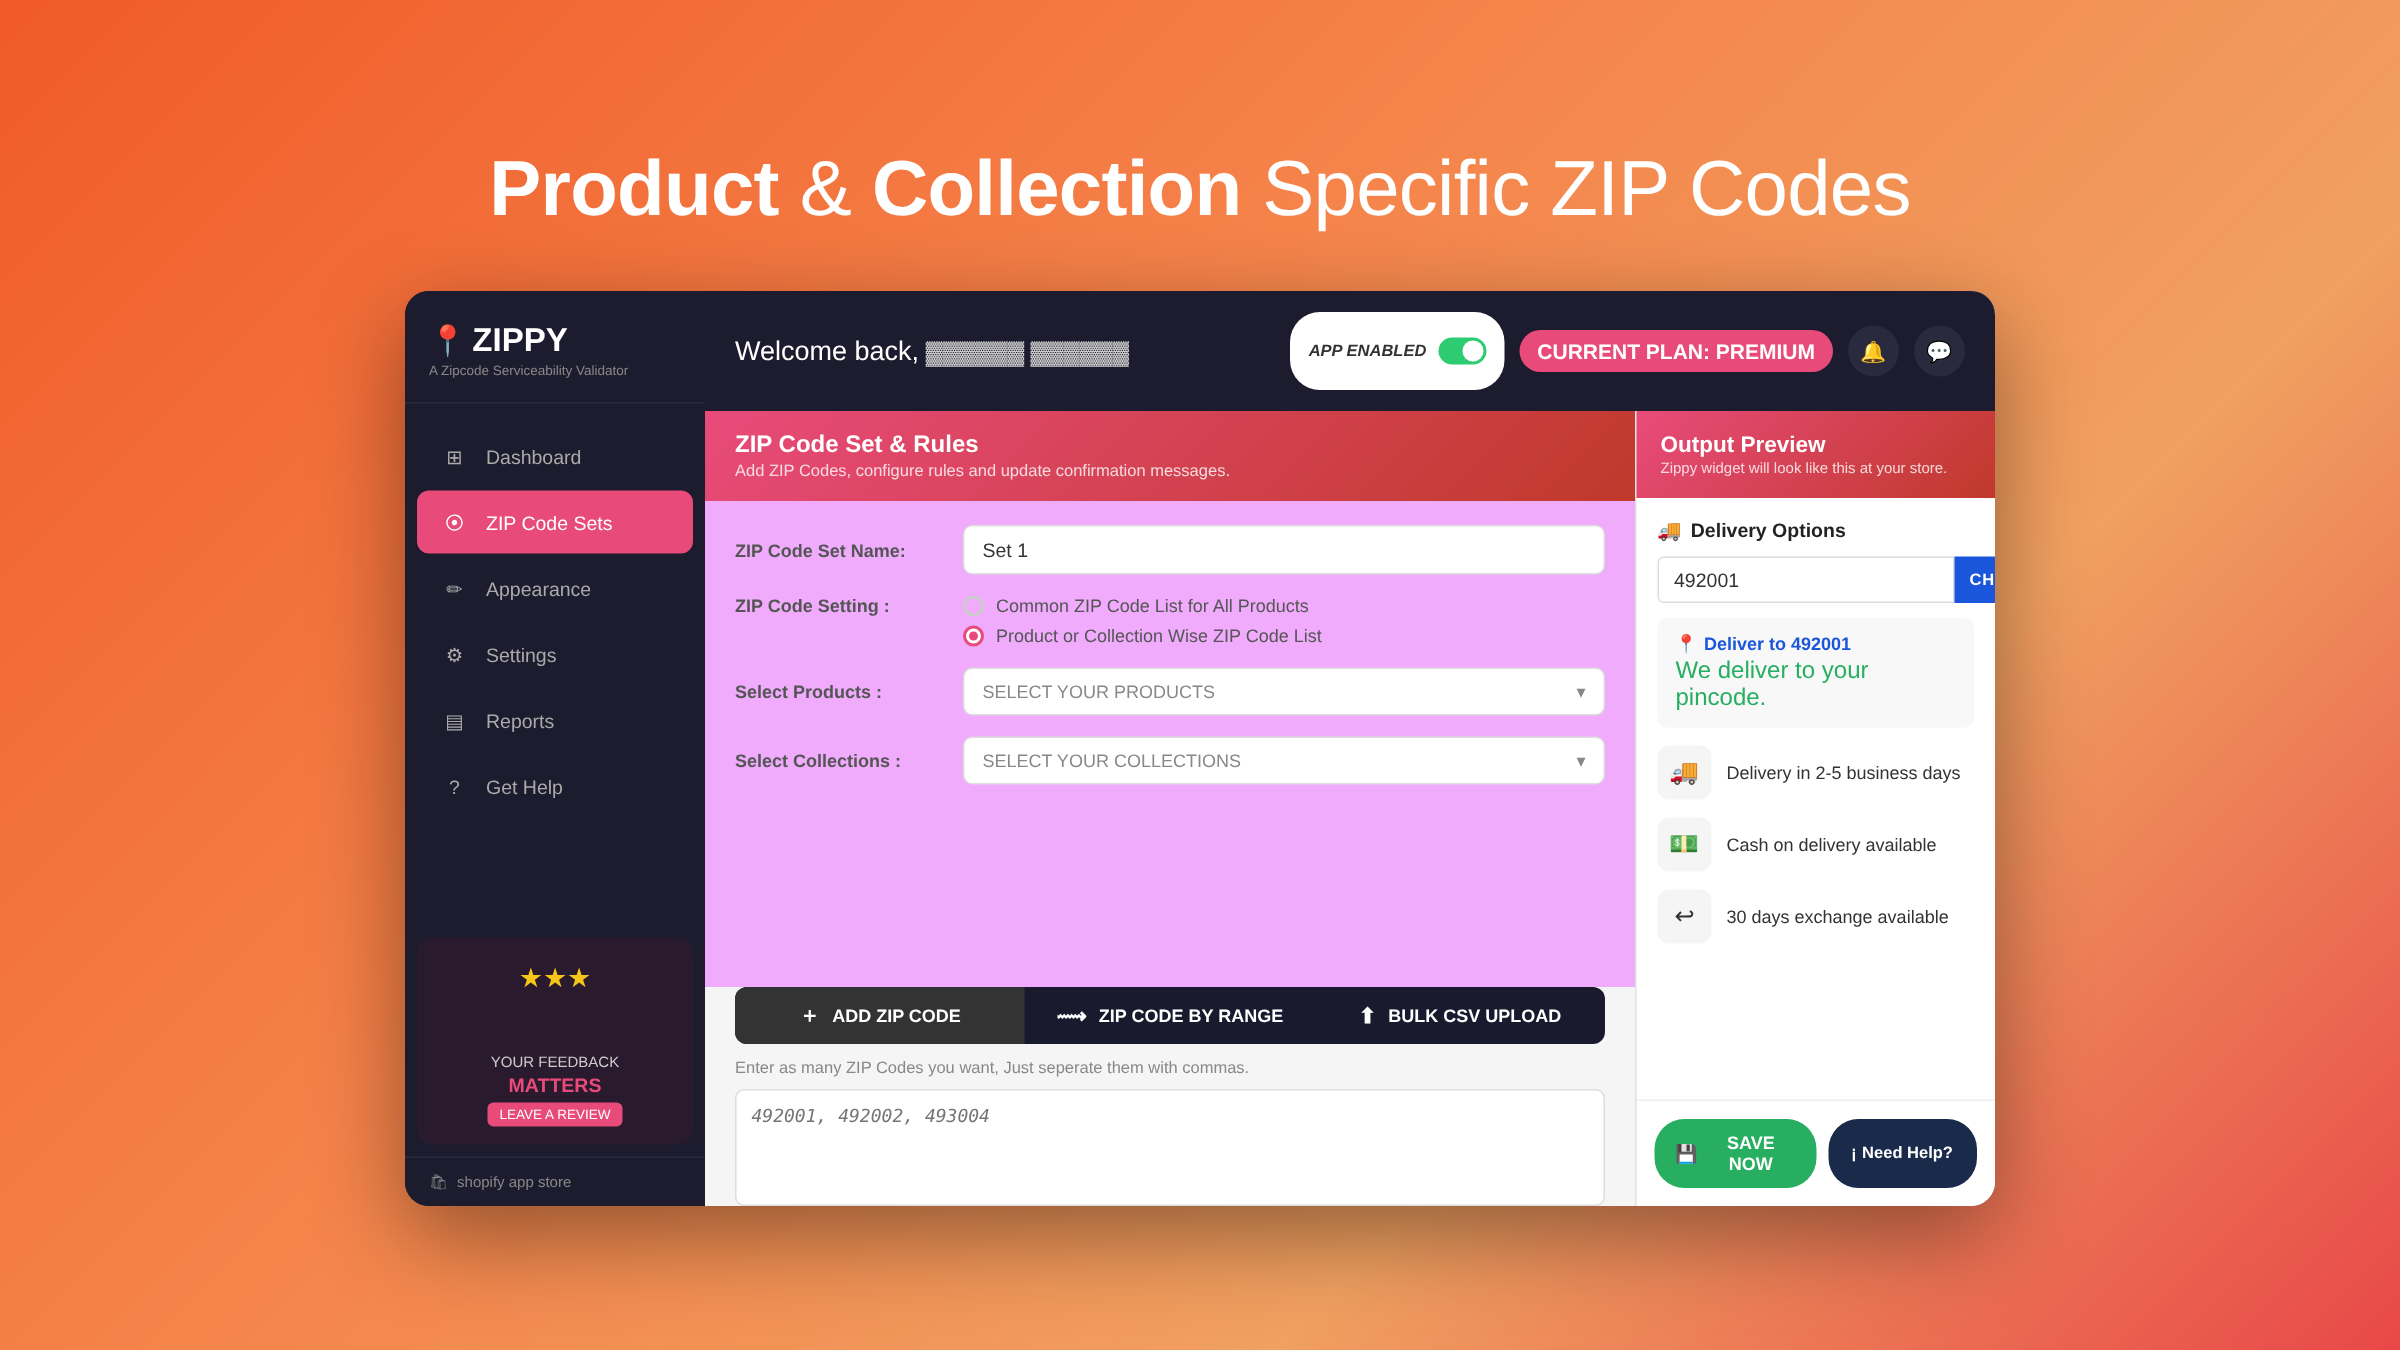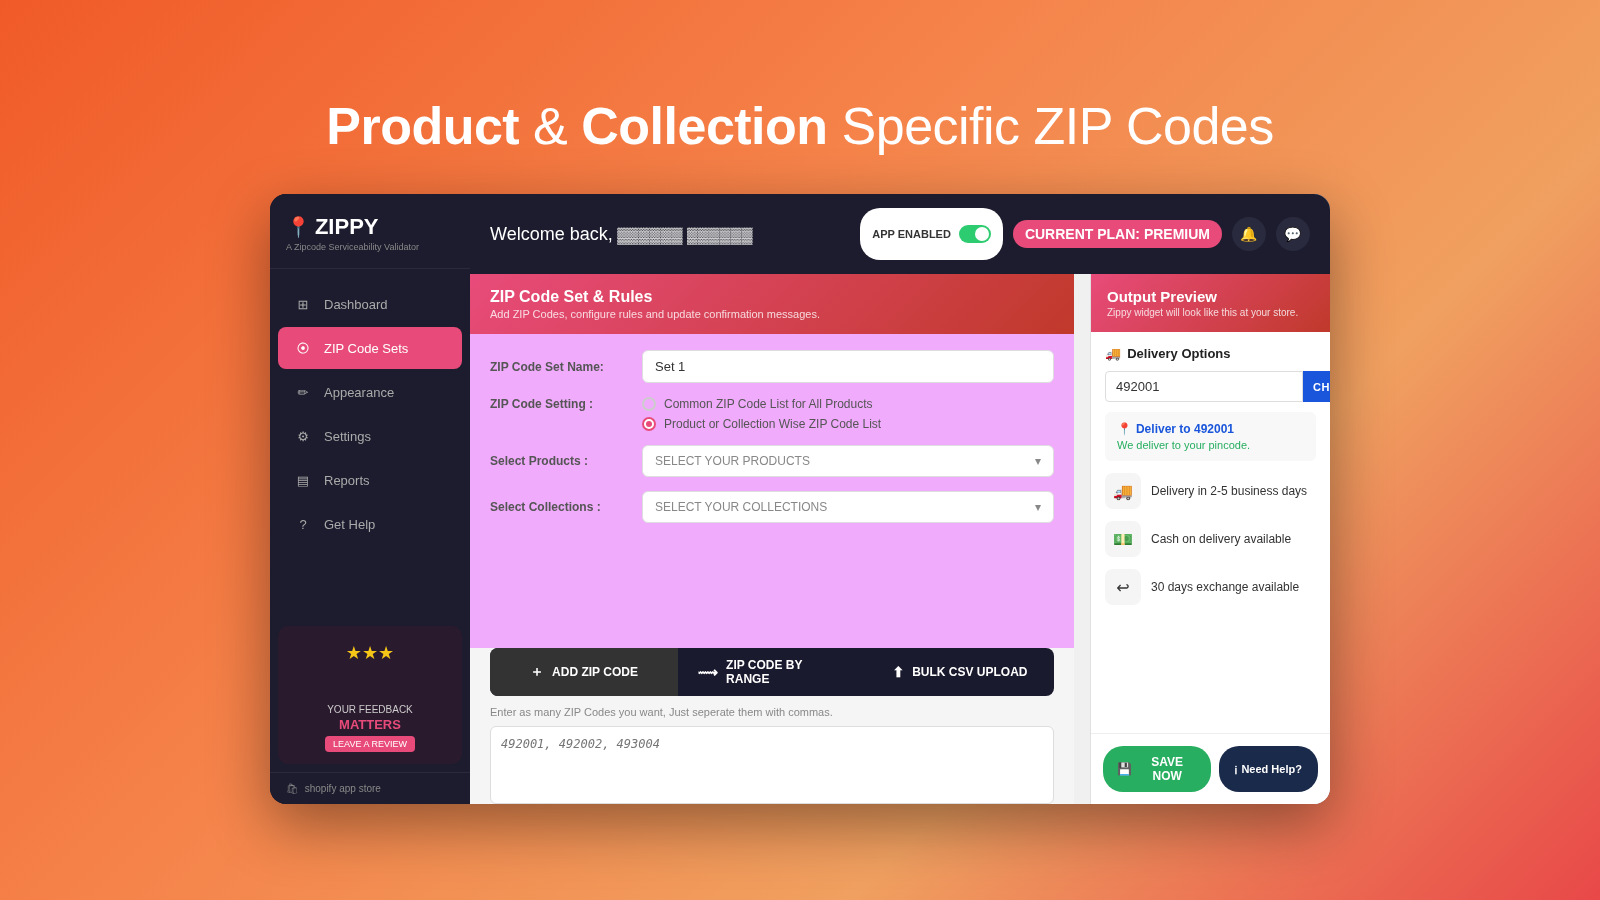--- a/index.html
+++ b/index.html
@@ -167,20 +167,21 @@
     .app-enabled-badge {
       background: white;
       border-radius: 20px;
       padding: 17px 12px;
       display: flex;
       align-items: center;
       gap: 8px;
       font-size: 11px;
       font-weight: 600;
       color: #333;
+      font-style: italic;
     }
     .toggle-on {
       background: #2ecc71;
       width: 32px;
       height: 18px;
       border-radius: 9px;
       position: relative;
       display: inline-block;
     }
     .toggle-on::after {
@@ -211,21 +212,21 @@
       align-items: center;
       justify-content: center;
       font-size: 14px;
       cursor: pointer;
     }
 
     
     .content-area {
       flex: 1;
       display: flex;
-      gap: 16px;
+      gap: 0;
       overflow: hidden;
     }
 
     
     .left-panel {
       flex: 1;
       display: flex;
       flex-direction: column;
       overflow-y: auto;
       background: #f5f5f5;
@@ -436,21 +437,21 @@
       font-size: 12px;
       font-weight: 700;
       color: #1a56db;
       display: flex;
       align-items: center;
       gap: 4px;
       margin-bottom: 3px;
     }
     .deliver-msg {
       color: #27ae60;
-      font-size: 11px;
+      font-size: 16px;
     }
 
     .feature-list {
       display: flex;
       flex-direction: column;
       gap: 12px;
     }
     .feature-item {
       display: flex;
       align-items: center;

